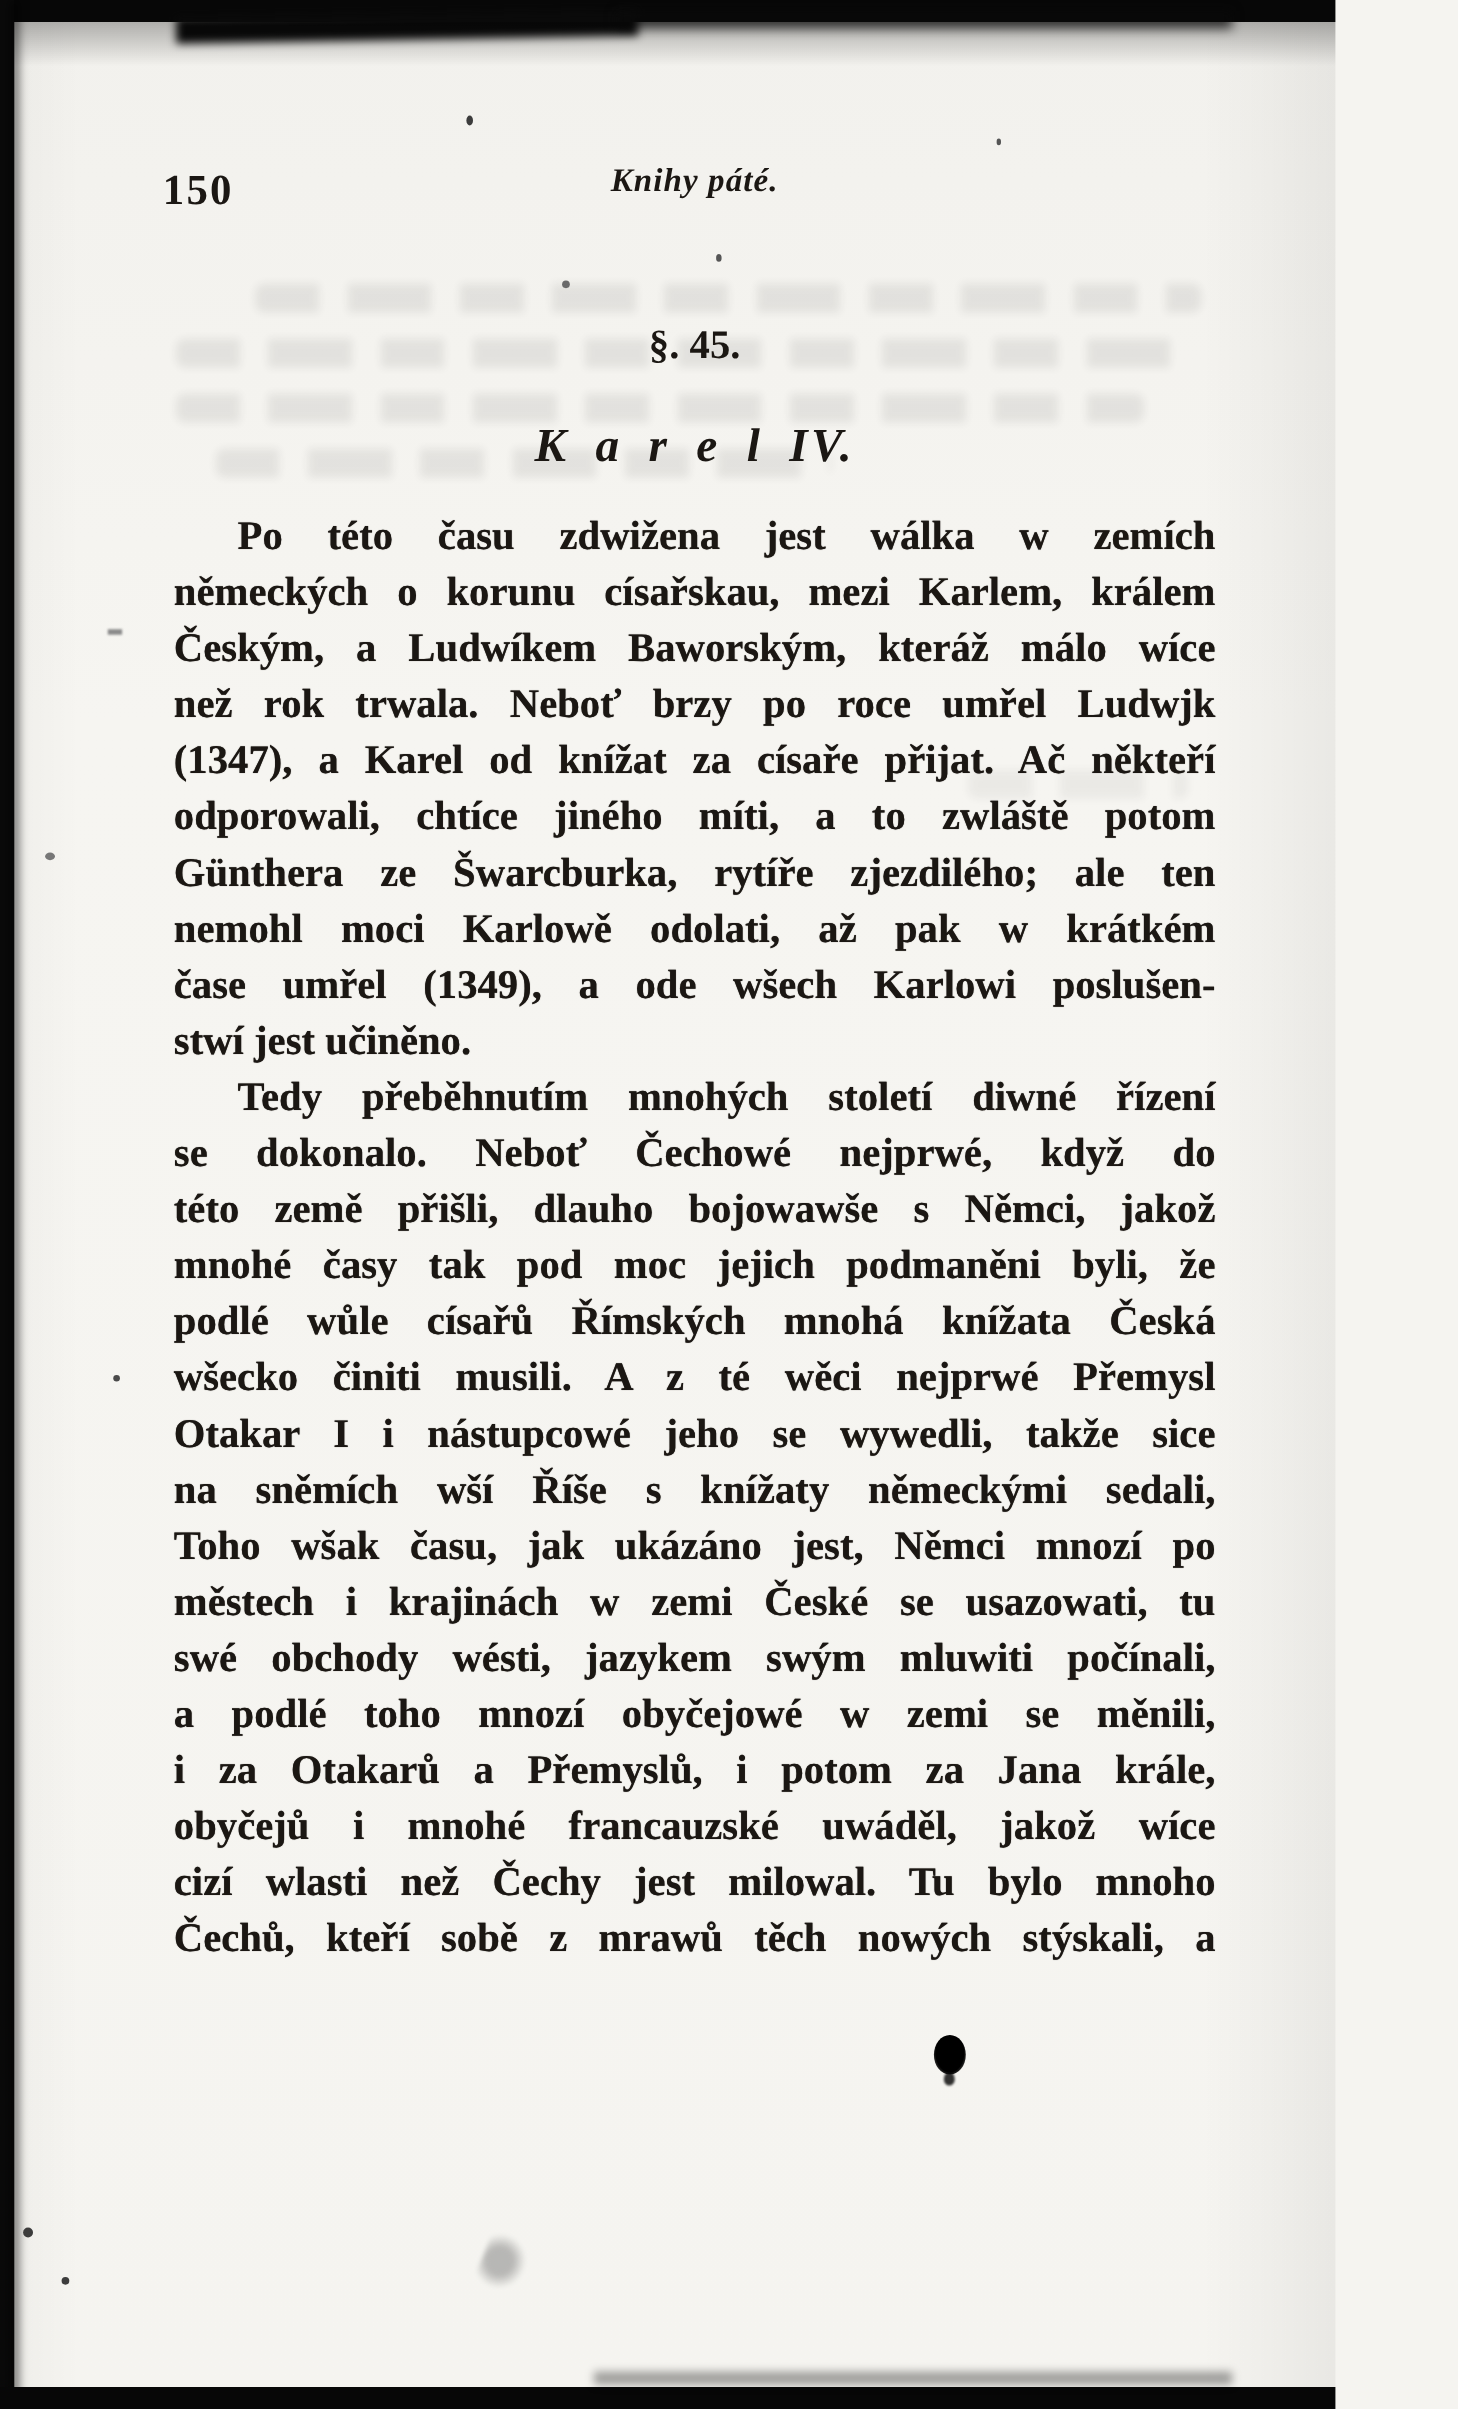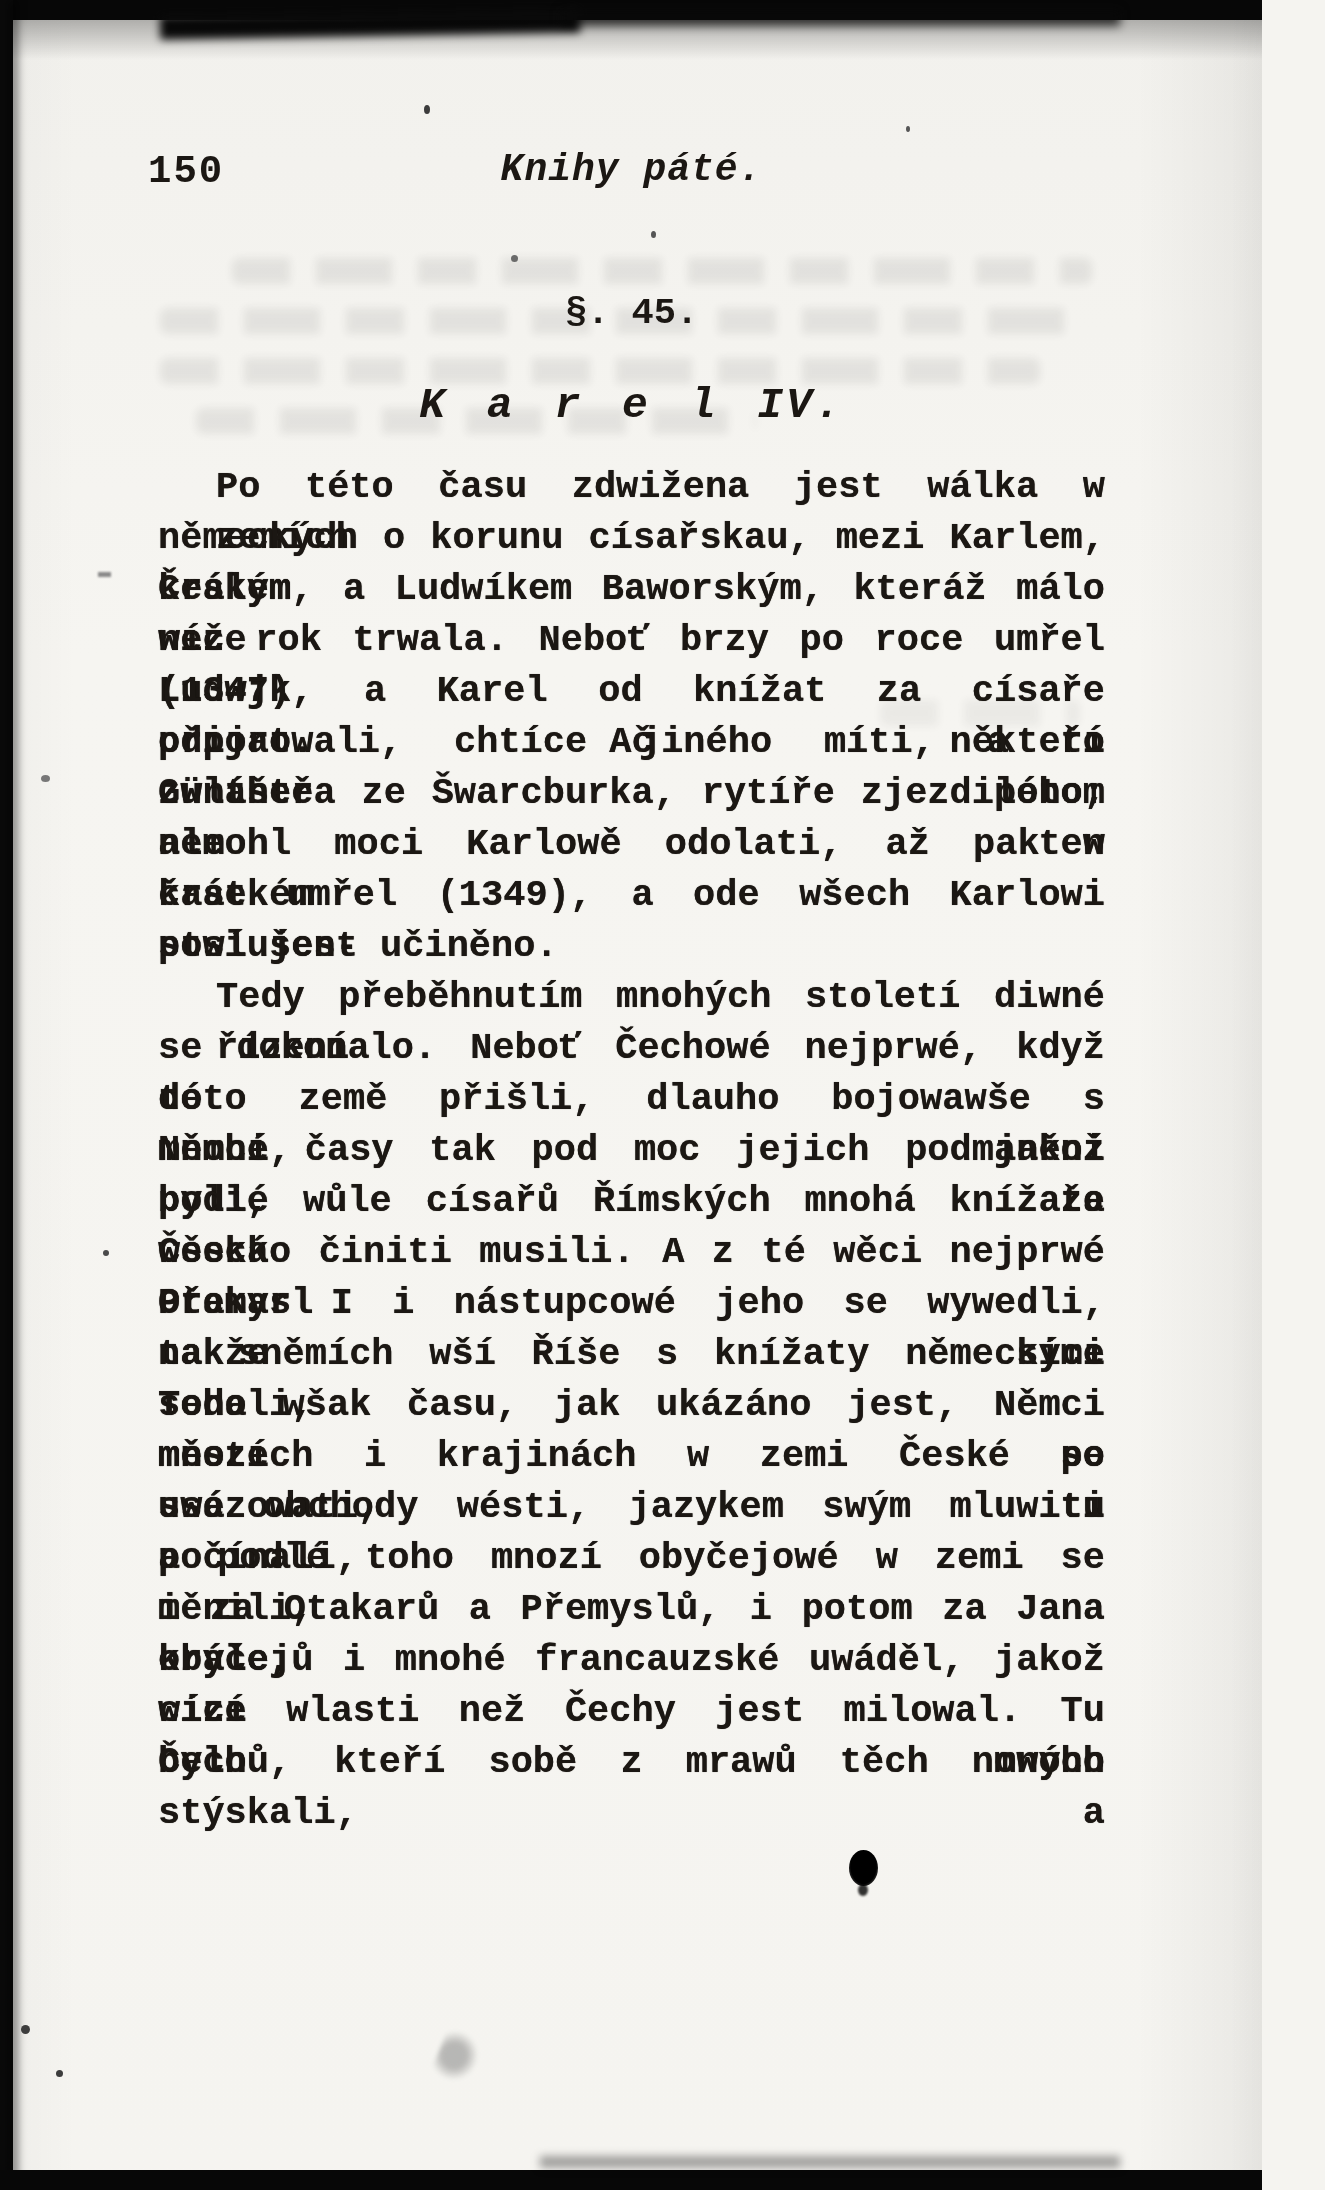--- a/index.html
+++ b/index.html
@@ -4,23 +4,22 @@
 <style>
   html,body{margin:0;padding:0;background:#f5f4f0;}
   .page{
     position:relative;
     width:1214px;height:2190px;
     background:
       linear-gradient(90deg, rgba(0,0,0,0.03) 0%, rgba(0,0,0,0) 6%),
       linear-gradient(270deg, rgba(0,0,0,0.05) 0%, rgba(0,0,0,0) 10%),
       linear-gradient(180deg, #f2f1ed 0%, #f6f5f1 30%, #f5f4f0 100%);
     overflow:hidden;
-    font-family:Liberation Mono, monospace;
+    font-family:Liberation Serif, serif;
     color:#1b1713;
-    padding-left:48px;
   }
   
   .top-bar{position:absolute;left:0;top:0;width:1325px;height:20px;background:#070707;}
   .top-bar-ragged{position:absolute;left:160px;top:12px;width:420px;height:24px;background:#0a0a0a;filter:blur(4px);transform:rotate(-1deg);}
   .top-bar-ragged2{position:absolute;left:560px;top:10px;width:560px;height:16px;background:rgba(10,10,10,0.75);filter:blur(5px);}
   .top-shadow{position:absolute;left:0;top:20px;width:1325px;height:40px;background:linear-gradient(180deg,rgba(0,0,0,0.28),rgba(0,0,0,0));}
   .left-strip{position:absolute;left:0;top:0;width:13px;height:2190px;background:#0a0a0a;}
   .left-strip-soft{position:absolute;left:8px;top:0;width:10px;height:2190px;background:rgba(0,0,0,0.45);filter:blur(4px);}
   .bottom-bar{position:absolute;left:0;top:2170px;width:1325px;height:20px;background:#070707;}
   .bottom-shadow{position:absolute;left:540px;top:2156px;width:580px;height:12px;background:rgba(0,0,0,0.35);filter:blur(4px);}
@@ -42,21 +41,21 @@
   .ink-blot{position:absolute;left:849px;top:1850px;width:29px;height:36px;background:radial-gradient(ellipse at 50% 45%,#000 0 62%,rgba(0,0,0,0.75) 78%,rgba(0,0,0,0) 100%);border-radius:50%;}
   .ink-blot-tail{position:absolute;left:858px;top:1884px;width:10px;height:12px;background:rgba(0,0,0,0.8);border-radius:50%;filter:blur(1px);}
   .ghost{position:absolute;height:26px;opacity:0.08;filter:blur(4px);border-radius:8px;
     background:repeating-linear-gradient(90deg,#222 0 58px,transparent 58px 84px,#222 84px 160px,transparent 160px 186px);}
   .smudge{position:absolute;left:438px;top:2032px;width:40px;height:50px;opacity:0.45;filter:blur(2px);
     background:radial-gradient(ellipse at 40% 50%,#6e6e6e 0 35%,rgba(110,110,110,0) 70%);transform:rotate(22deg);}
   .speck{position:absolute;border-radius:50%;background:#3c3c3c;}
   .dash{position:absolute;background:#8a8a8a;filter:blur(1px);}
   
   .pageno{position:absolute;left:148px;top:150px;font-size:39px;font-weight:700;letter-spacing:2px;}
-  .running-header{position:absolute;left:158px;top:148px;width:947px;text-align:center;font-size:38px;font-weight:700;font-style:italic;letter-spacing:1px;}
+  .running-header{position:absolute;left:158px;top:148px;width:947px;text-align:center;font-size:30px;font-weight:700;font-style:italic;letter-spacing:1px;}
   .section-mark{position:absolute;left:158px;top:292px;width:947px;text-align:center;font-size:37px;font-weight:700;}
   .section-title{position:absolute;left:158px;top:342px;width:947px;text-align:center;font-size:43px;font-weight:700;font-style:italic;letter-spacing:3px;word-spacing:10px;margin-top:39px;}
   .body-text{position:absolute;left:158px;top:462px;width:947px;font-size:37px;font-weight:700;}
   .line{height:51px;line-height:51px;white-space:normal;text-align:justify;text-align-last:justify;text-shadow:0 0 0.7px rgba(20,15,10,0.8);}
   .line.indent{padding-left:58px;}
   .line.flush{text-align-last:left;}
 </style>
 </head>
 <body>
 

